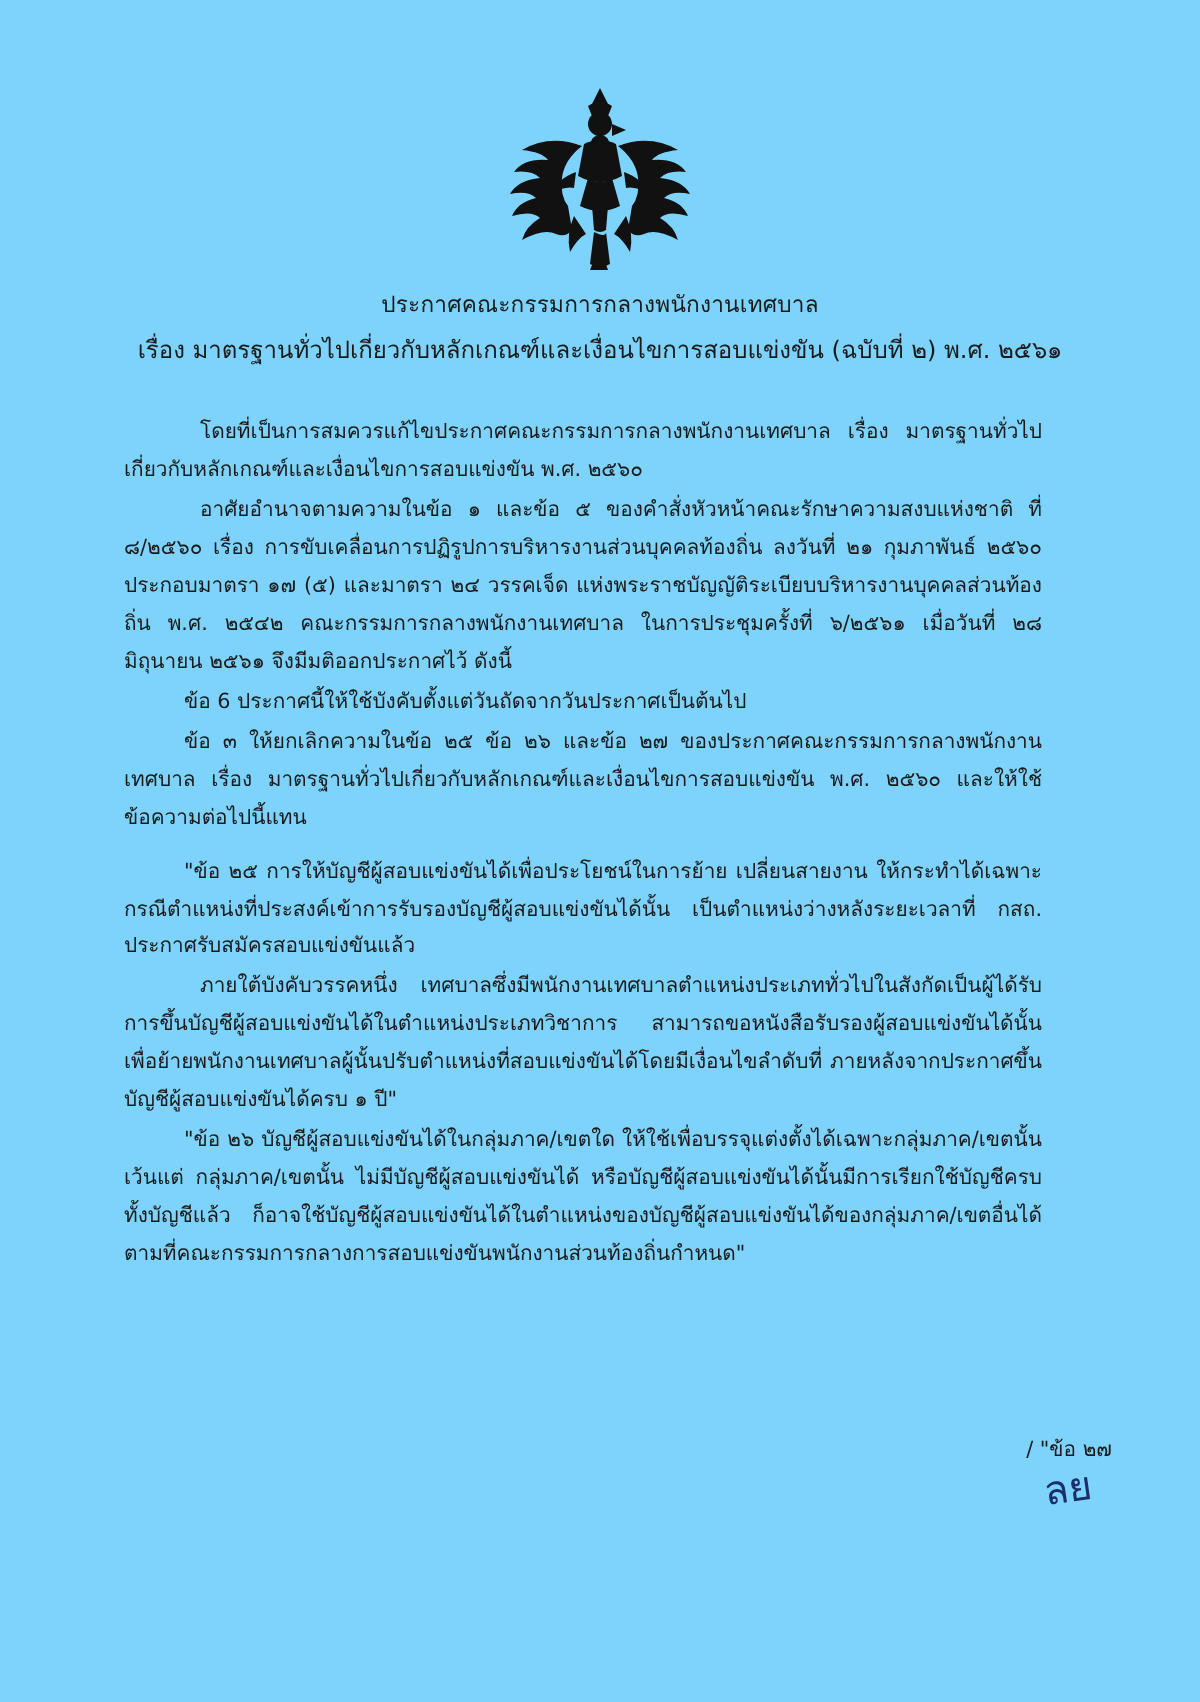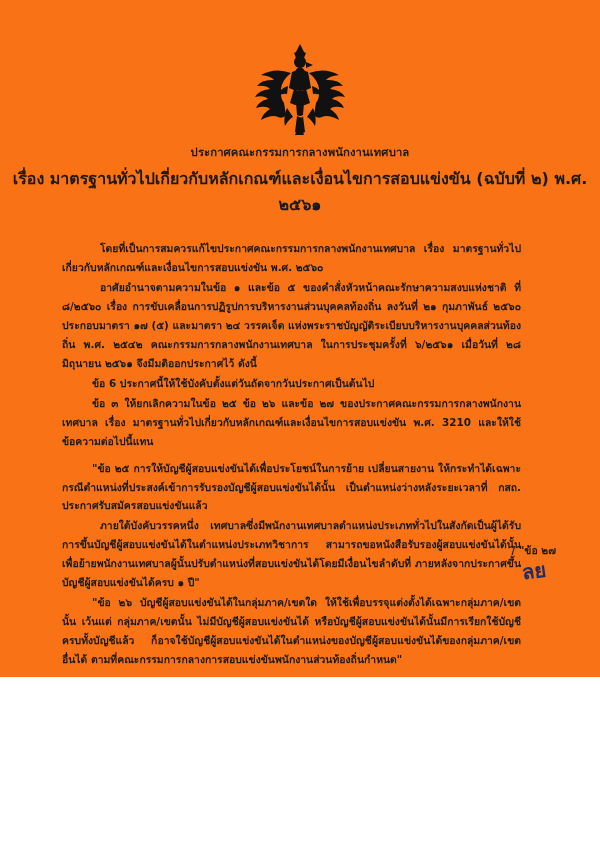--- a/index.html
+++ b/index.html
@@ -11,25 +11,24 @@
     width: 600px;
     height: 851px;
     font-family: "Liberation Serif", serif;
     color: #1a1a1a;
     position: relative;
     overflow: hidden;
   }
   .page {
     position: relative;
     width: 600px;
-    height: 677px;
-    background: #f97316;
+    height: 851px;
+    background: #7dd3fc;
     padding: 0;
     box-sizing: border-box;
-    font-weight: bold;
   }
   .emblem {
     width: 100%;
     display: flex;
     justify-content: center;
     padding-top: 42px;
     padding-bottom: 6px;
   }
   .emblem svg {
     display: block;
@@ -37,21 +36,21 @@
   .title-block {
     text-align: center;
     font-family: "DejaVu Sans", sans-serif;
     line-height: 1.6;
   }
   .title-line1 {
     font-size: 11.3px;
     letter-spacing: 0.1px;
   }
   .title-line2 {
-    font-size: 16px;
+    font-size: 12px;
     margin-top: 4px;
   }
   .body-block {
     margin: 22px 62px 0 62px;
     font-family: "DejaVu Sans", sans-serif;
     font-size: 10.4px;
     line-height: 1.82;
     text-align: justify;
     text-justify: inter-word;
   }
@@ -127,21 +126,21 @@
 
   <div class="title-block">
     <div class="title-line1">ประกาศคณะกรรมการกลางพนักงานเทศบาล</div>
     <div class="title-line2">เรื่อง  มาตรฐานทั่วไปเกี่ยวกับหลักเกณฑ์และเงื่อนไขการสอบแข่งขัน (ฉบับที่ ๒) พ.ศ. ๒๕๖๑</div>
   </div>
 
   <div class="body-block">
     <p class="para indent">โดยที่เป็นการสมควรแก้ไขประกาศคณะกรรมการกลางพนักงานเทศบาล เรื่อง มาตรฐานทั่วไปเกี่ยวกับหลักเกณฑ์และเงื่อนไขการสอบแข่งขัน พ.ศ. ๒๕๖๐</p>
     <p class="para indent">อาศัยอำนาจตามความในข้อ ๑ และข้อ ๕ ของคำสั่งหัวหน้าคณะรักษาความสงบแห่งชาติ ที่ ๘/๒๕๖๐ เรื่อง การขับเคลื่อนการปฏิรูปการบริหารงานส่วนบุคคลท้องถิ่น ลงวันที่ ๒๑ กุมภาพันธ์ ๒๕๖๐ ประกอบมาตรา ๑๗ (๕) และมาตรา ๒๔ วรรคเจ็ด แห่งพระราชบัญญัติระเบียบบริหารงานบุคคลส่วนท้องถิ่น พ.ศ. ๒๕๔๒ คณะกรรมการกลางพนักงานเทศบาล ในการประชุมครั้งที่ ๖/๒๕๖๑ เมื่อวันที่ ๒๘ มิถุนายน ๒๕๖๑ จึงมีมติออกประกาศไว้ ดังนี้</p>
     <p class="para indent-small">ข้อ 6 ประกาศนี้ให้ใช้บังคับตั้งแต่วันถัดจากวันประกาศเป็นต้นไป</p>
-    <p class="para indent-small">ข้อ ๓ ให้ยกเลิกความในข้อ ๒๕ ข้อ ๒๖ และข้อ ๒๗ ของประกาศคณะกรรมการกลางพนักงานเทศบาล เรื่อง มาตรฐานทั่วไปเกี่ยวกับหลักเกณฑ์และเงื่อนไขการสอบแข่งขัน พ.ศ. 3210 และให้ใช้ข้อความต่อไปนี้แทน</p>
+    <p class="para indent-small">ข้อ ๓ ให้ยกเลิกความในข้อ ๒๕ ข้อ ๒๖ และข้อ ๒๗ ของประกาศคณะกรรมการกลางพนักงานเทศบาล เรื่อง มาตรฐานทั่วไปเกี่ยวกับหลักเกณฑ์และเงื่อนไขการสอบแข่งขัน พ.ศ. ๒๕๖๐ และให้ใช้ข้อความต่อไปนี้แทน</p>
     <div class="gap"></div>
     <p class="para indent-small">"ข้อ ๒๕ การให้บัญชีผู้สอบแข่งขันได้เพื่อประโยชน์ในการย้าย เปลี่ยนสายงาน ให้กระทำได้เฉพาะกรณีตำแหน่งที่ประสงค์เข้าการรับรองบัญชีผู้สอบแข่งขันได้นั้น เป็นตำแหน่งว่างหลังระยะเวลาที่ กสถ. ประกาศรับสมัครสอบแข่งขันแล้ว</p>
     <p class="para indent">ภายใต้บังคับวรรคหนึ่ง เทศบาลซึ่งมีพนักงานเทศบาลตำแหน่งประเภททั่วไปในสังกัดเป็นผู้ได้รับการขึ้นบัญชีผู้สอบแข่งขันได้ในตำแหน่งประเภทวิชาการ สามารถขอหนังสือรับรองผู้สอบแข่งขันได้นั้น เพื่อย้ายพนักงานเทศบาลผู้นั้นปรับตำแหน่งที่สอบแข่งขันได้โดยมีเงื่อนไขลำดับที่ ภายหลังจากประกาศขึ้นบัญชีผู้สอบแข่งขันได้ครบ ๑ ปี"</p>
     <p class="para indent-small">"ข้อ ๒๖ บัญชีผู้สอบแข่งขันได้ในกลุ่มภาค/เขตใด ให้ใช้เพื่อบรรจุแต่งตั้งได้เฉพาะกลุ่มภาค/เขตนั้น เว้นแต่ กลุ่มภาค/เขตนั้น ไม่มีบัญชีผู้สอบแข่งขันได้ หรือบัญชีผู้สอบแข่งขันได้นั้นมีการเรียกใช้บัญชีครบทั้งบัญชีแล้ว ก็อาจใช้บัญชีผู้สอบแข่งขันได้ในตำแหน่งของบัญชีผู้สอบแข่งขันได้ของกลุ่มภาค/เขตอื่นได้ ตามที่คณะกรรมการกลางการสอบแข่งขันพนักงานส่วนท้องถิ่นกำหนด"</p>
   </div>
 
   <div class="footer-right">/ "ข้อ ๒๗</div>
   <div class="signature">
     <span class="sig-mark">ลย</span>
   </div>

